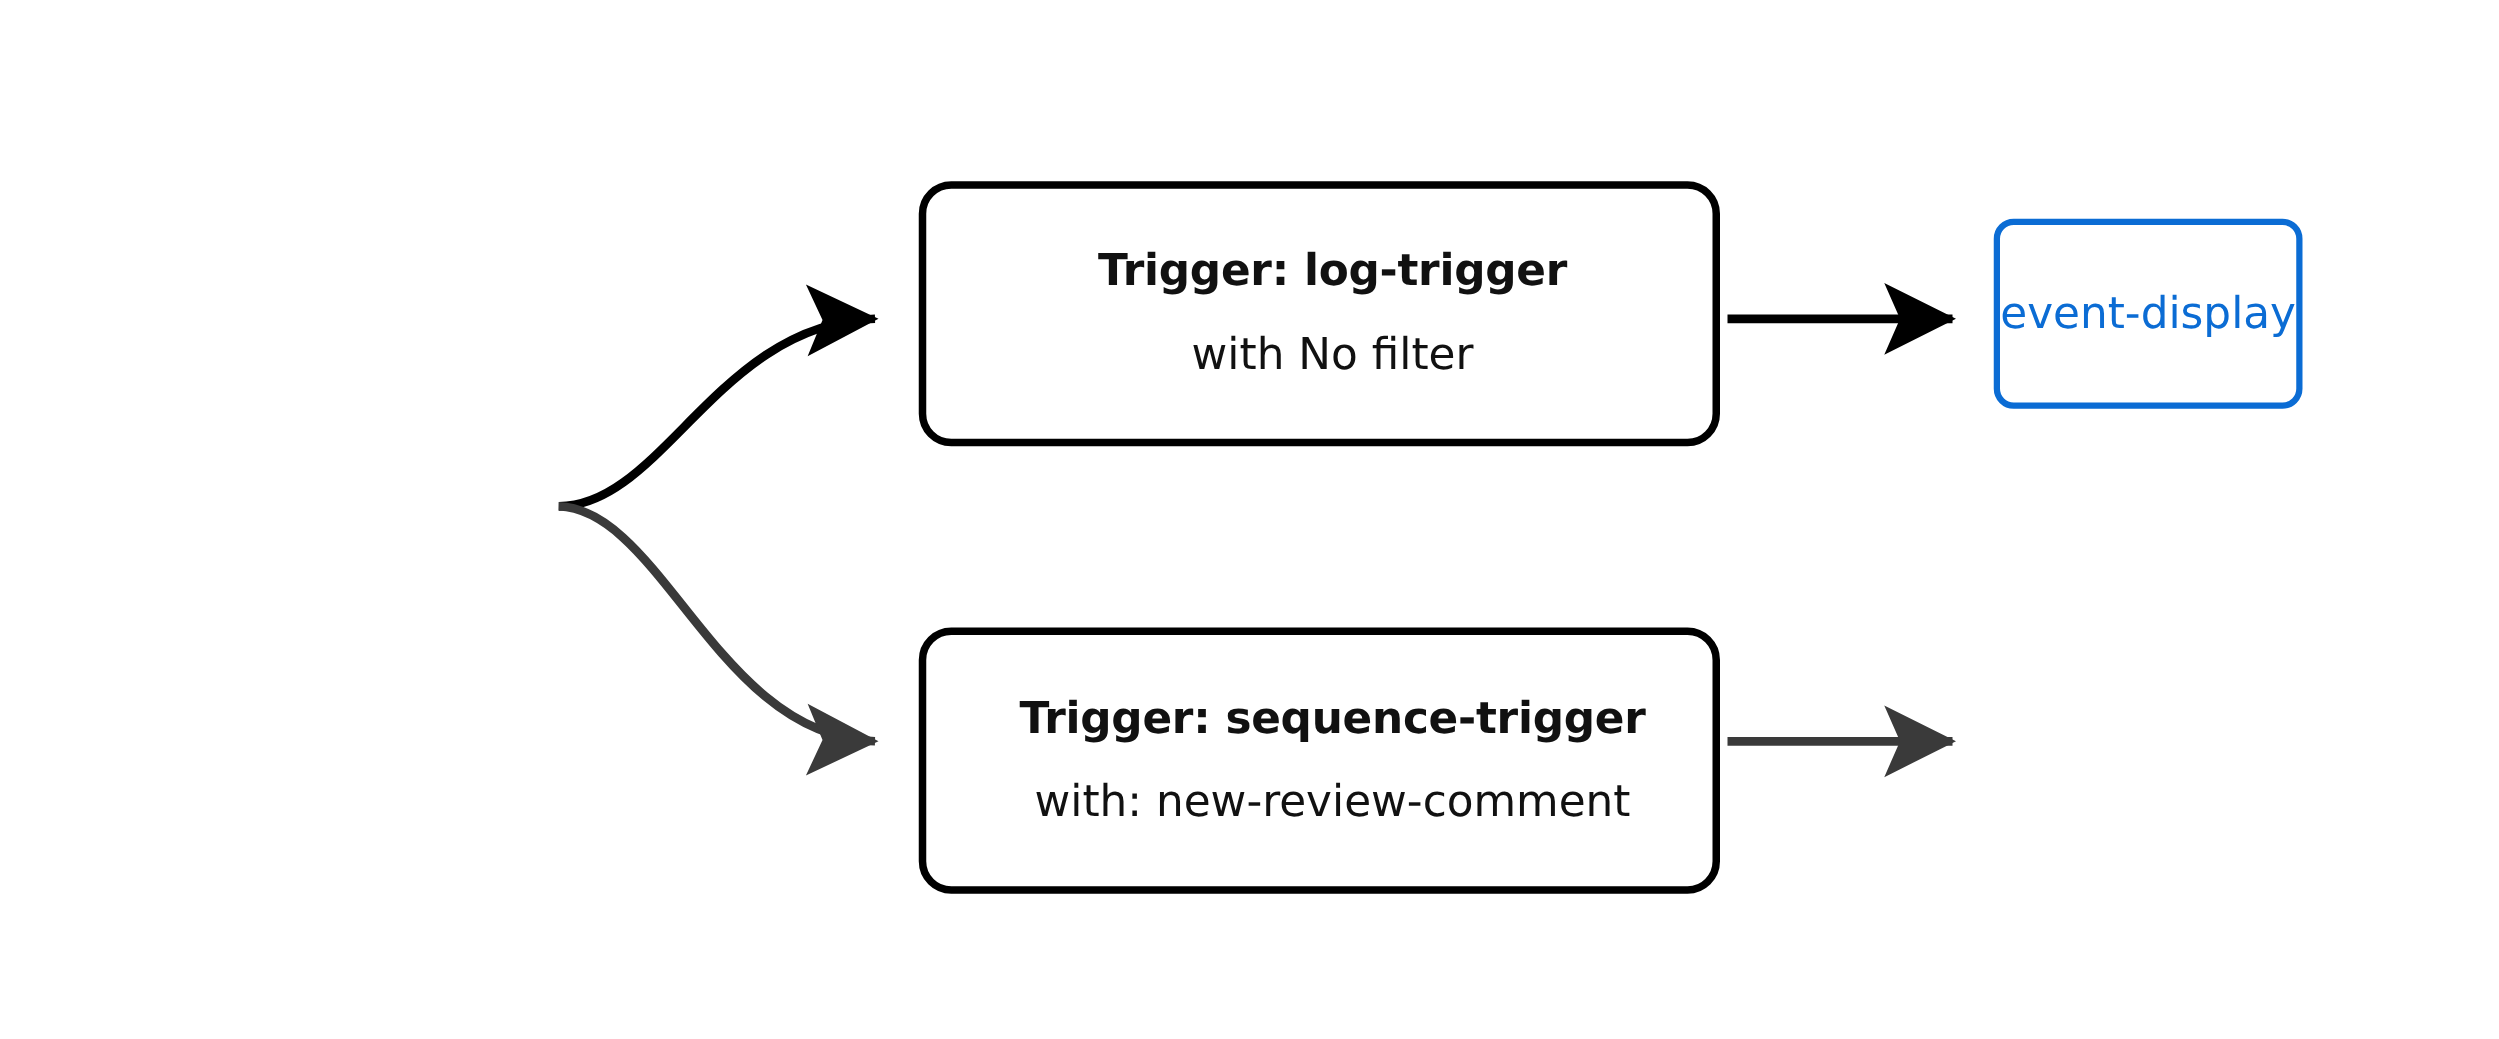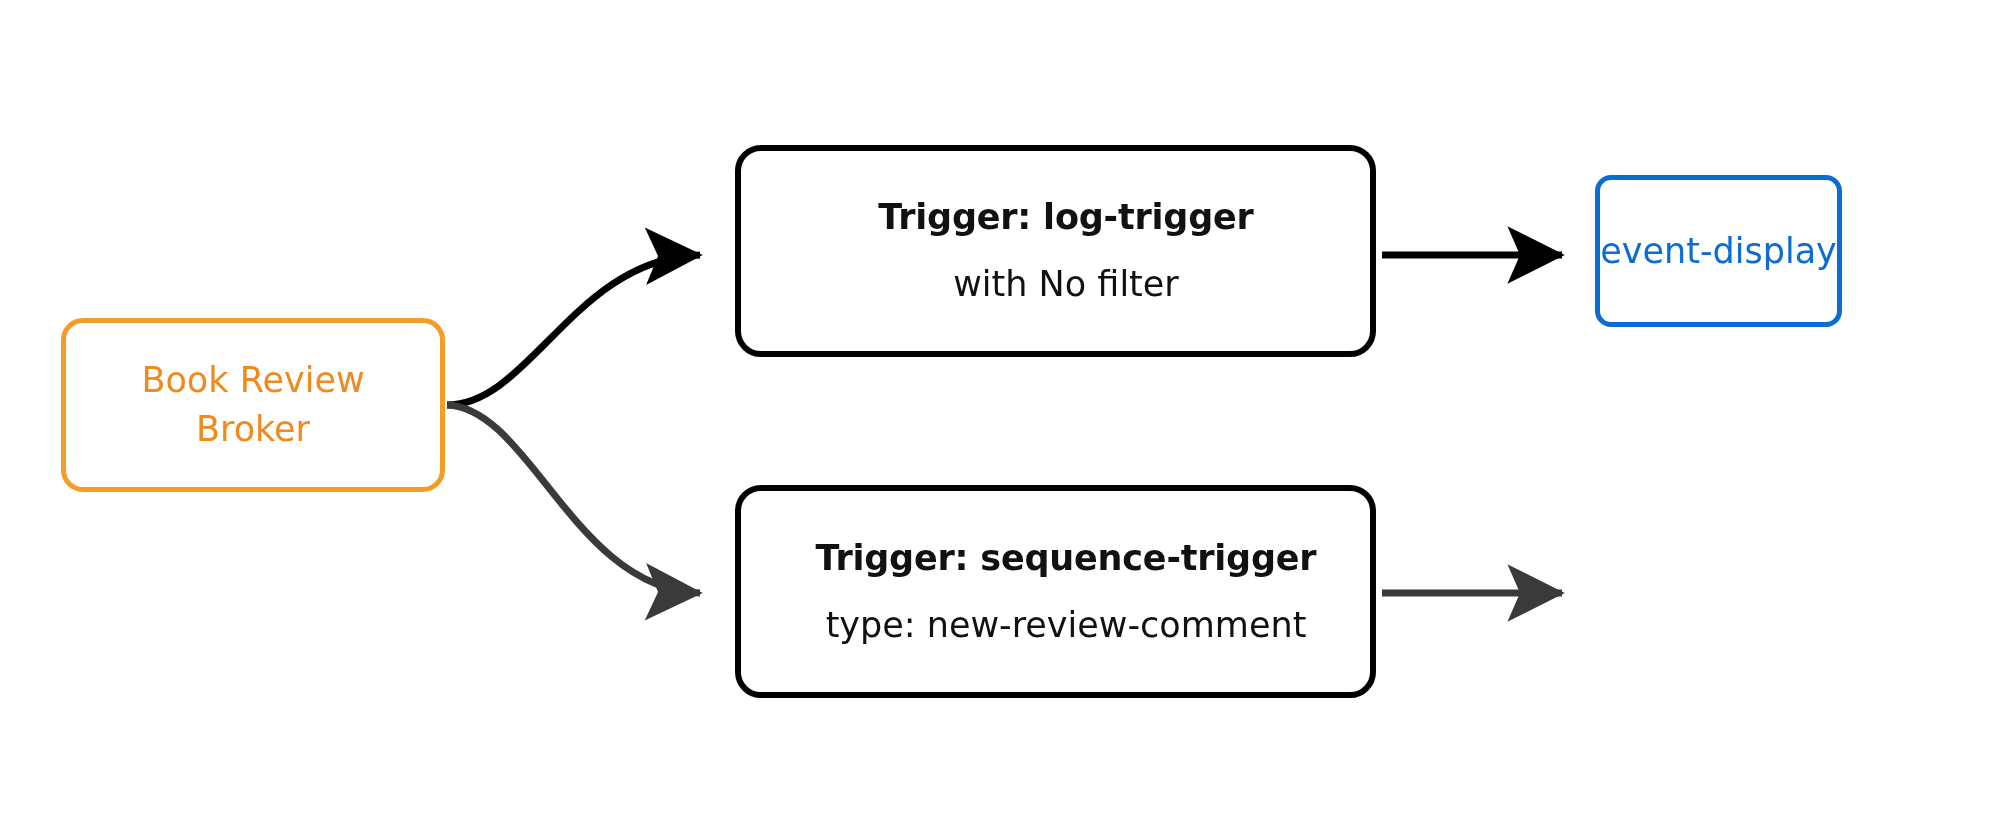--- a/index.html
+++ b/index.html
@@ -57,21 +57,21 @@
   }
   .node-trigger .title {
     font-weight: bold;
     letter-spacing: -0.2px;
   }
   .node-trigger .subtitle {
     font-weight: normal;
     margin-top: 22px;
   }
   .node-log-trigger   { top: 145px; height: 212px; }
-  .node-seq-trigger   { top: 485px; height: 213px; }
+  .node-seq-trigger   { top: 502px; height: 213px; }
   .node-consumer {
     left: 1595px;
     width: 247px;
     height: 152px;
     border: 5px solid #0b6cd4;
     border-radius: 16px;
     color: #0b6cd4;
     font-size: 35px;
   }
   .node-event-display { top: 175px; }
@@ -94,33 +94,29 @@
 
     <path d="M447,405 C530,405 575,258 700,255" fill="none" stroke="#000000" stroke-width="7" stroke-linecap="butt" marker-end="url(#arrow-black)"></path>
 
     <path d="M447,405 C530,408 575,590 700,593" fill="none" stroke="#3a3a3a" stroke-width="7" stroke-linecap="butt" marker-end="url(#arrow-gray)"></path>
 
     <path d="M1382,255 L1562,255" fill="none" stroke="#000000" stroke-width="7" stroke-linecap="butt" marker-end="url(#arrow-black)"></path>
 
     <path d="M1382,593 L1562,593" fill="none" stroke="#3a3a3a" stroke-width="7" stroke-linecap="butt" marker-end="url(#arrow-gray)"></path>
   </svg>
 
-  <div class="node node-broker">
-    <div class="line1">Book Review</div>
-    <div class="line2">Broker</div>
-  </div>
 
   <div class="node node-trigger node-log-trigger">
     <div class="title">Trigger: log-trigger</div>
     <div class="subtitle">with No filter</div>
   </div>
 
   <div class="node node-trigger node-seq-trigger">
     <div class="title">Trigger: sequence-trigger</div>
-    <div class="subtitle">type: new-review-comment</div>
+    <div class="subtitle">with: new-review-comment</div>
   </div>
 
   <div class="node node-consumer node-event-display">
     <div>event-display</div>
   </div>
 
 
 </div>
 
 </body></html>

